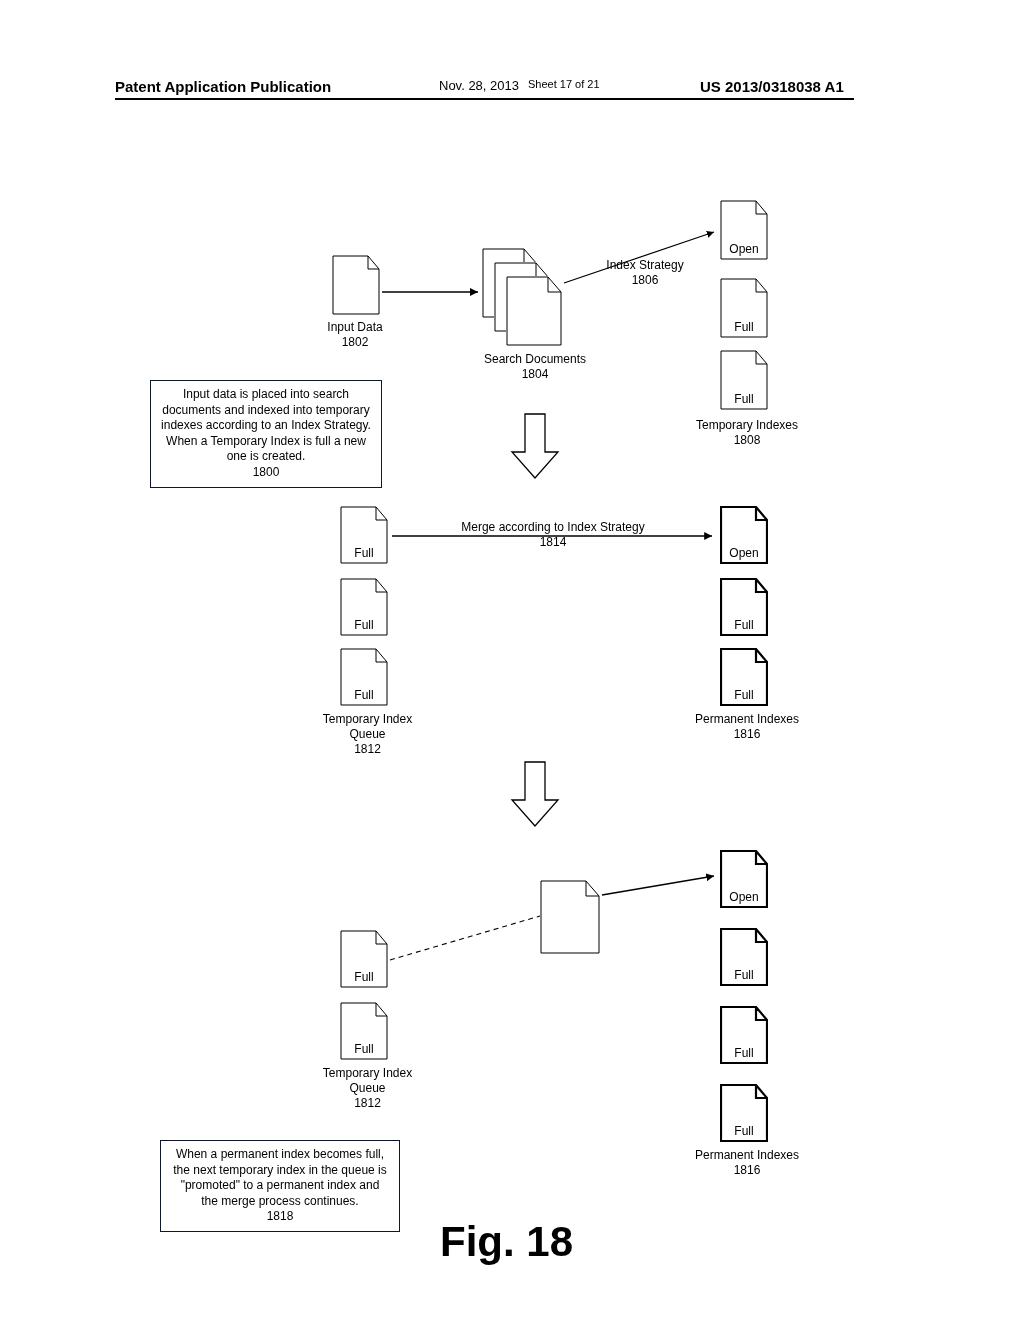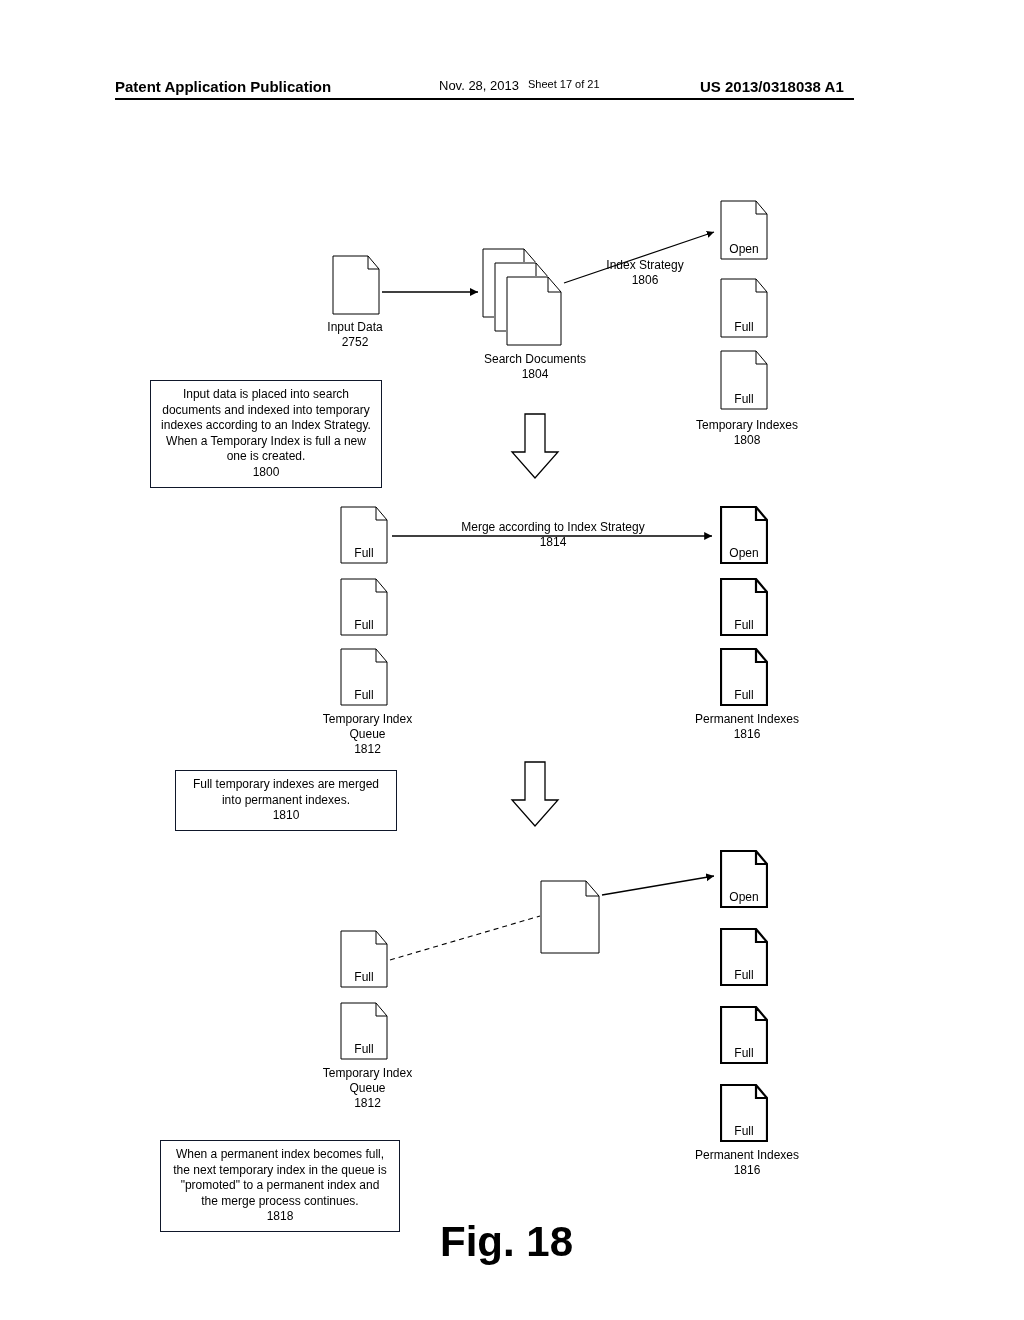--- a/index.html
+++ b/index.html
@@ -110,21 +110,21 @@
   <div class="hdr-sheet">Sheet 17 of 21</div>
   <div class="hdr-pubno">US 2013/0318038 A1</div>
   <div class="header-line"></div>
 
   <div class="doc" style="left:332px; top:255px; width:48px; height:60px;">
     <svg width="48" height="60">
         <path d="M1 1 H36 L47 14 V59 H1 Z M36 1 V14 H47" fill="#fff" stroke="#000" stroke-width="1"></path>
       </svg>
   </div>
   <div class="caption" style="left:300px; top:320px; width:110px;">Input Data
-2752</div>
+1802</div>
 
   <div class="doc" style="left:482px; top:248px; width:56px; height:70px;">
     <svg width="56" height="70">
         <path d="M1 1 H42 L55 16 V69 H1 Z M42 1 V16 H55" fill="#fff" stroke="#000" stroke-width="1"></path>
       </svg>
   </div>
   <div class="doc" style="left:494px; top:262px; width:56px; height:70px;">
     <svg width="56" height="70">
         <path d="M1 1 H42 L55 16 V69 H1 Z M42 1 V16 H55" fill="#fff" stroke="#000" stroke-width="1"></path>
       </svg>
@@ -241,22 +241,20 @@
     <svg width="330" height="16">
         <defs>
           <marker id="ah3" markerWidth="8" markerHeight="8" refX="6" refY="3" orient="auto">
             <path d="M0,0 L6,3 L0,6 Z" fill="#000"></path>
           </marker>
         </defs>
     <line x1="0" y1="8" x2="320" y2="8" stroke="#000" stroke-width="1.3" marker-end="url(#ah3)"></line>
       </svg>
   </div>
 
-  <div class="box" style="left:175px; top:770px; width:200px;">Full temporary indexes are merged into permanent indexes.
-1810</div>
 
   <div class="bigarrow" style="left:510px; top:760px;">
     <svg width="50" height="70">
         <path d="M15 2 H35 V40 H48 L25 66 L2 40 H15 Z" fill="#fff" stroke="#000" stroke-width="1.3"></path>
       </svg>
   </div>
 
   <div class="doc" style="left:540px; top:880px; width:60px; height:74px;">
     <svg width="60" height="74">
         <path d="M1 1 H46 L59 16 V73 H1 Z M46 1 V16 H59" fill="#fff" stroke="#000" stroke-width="1"></path>

